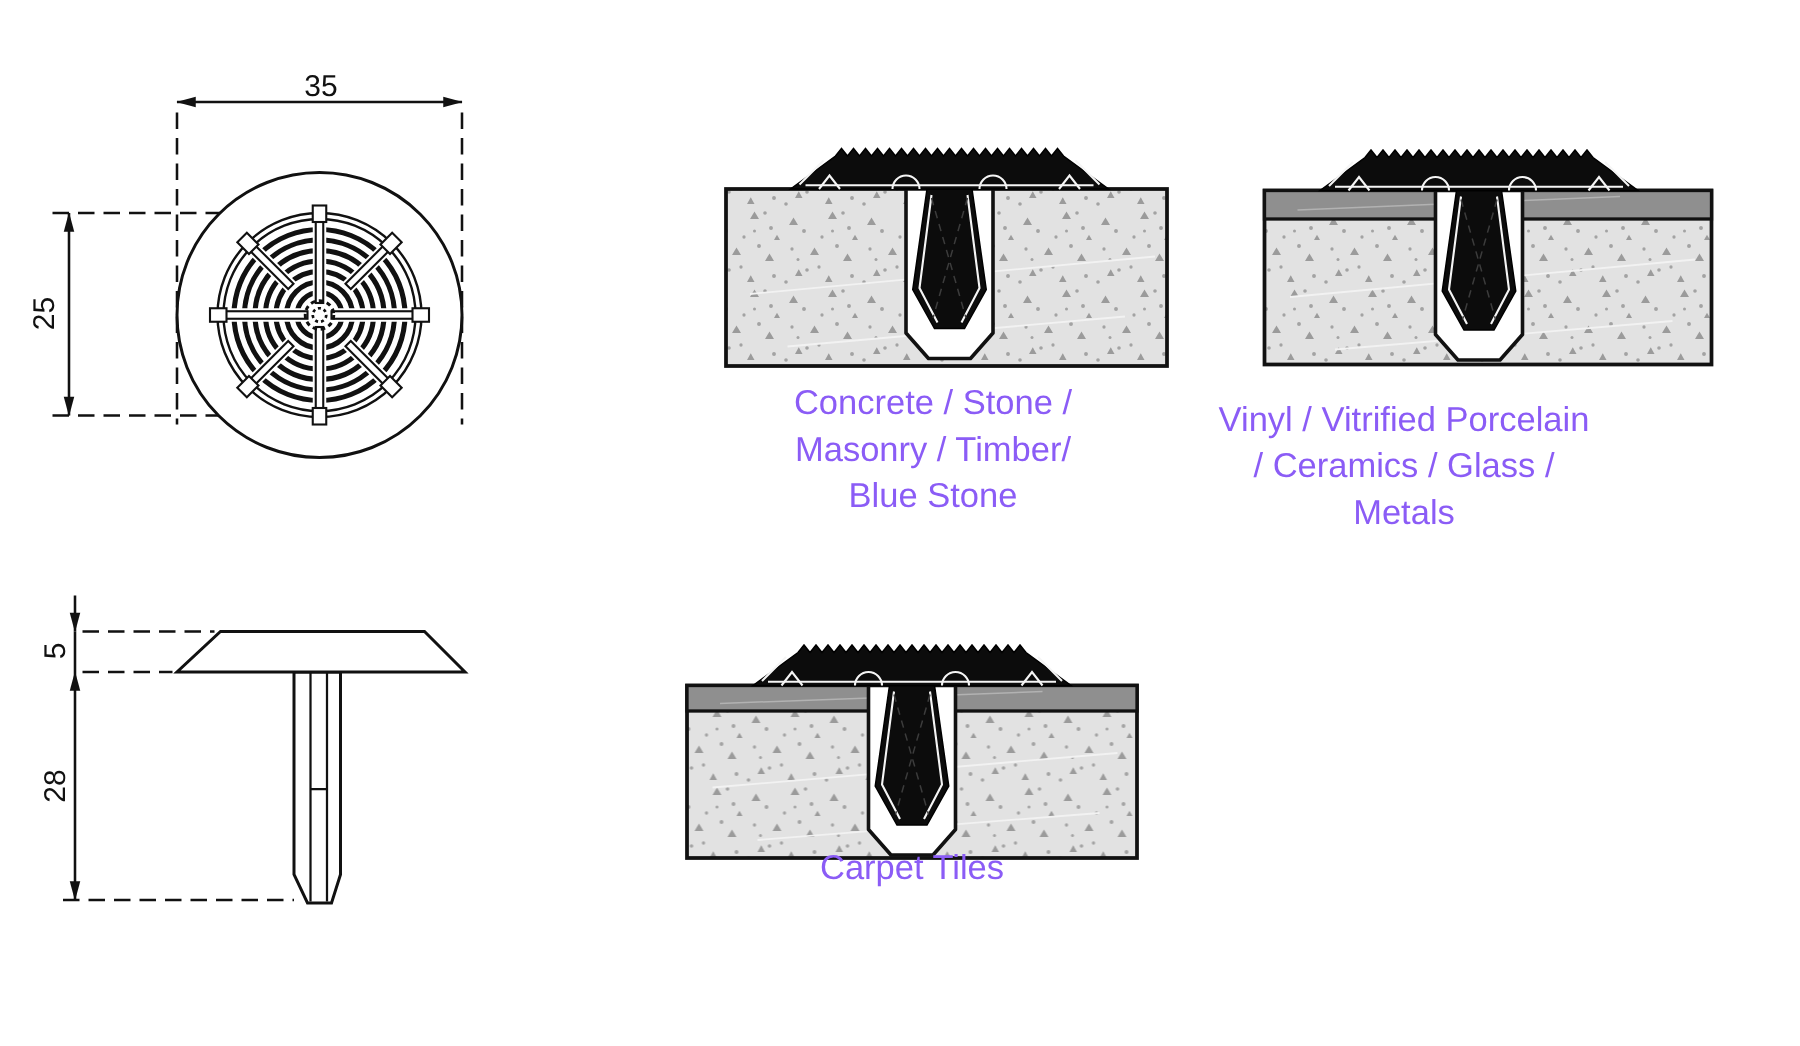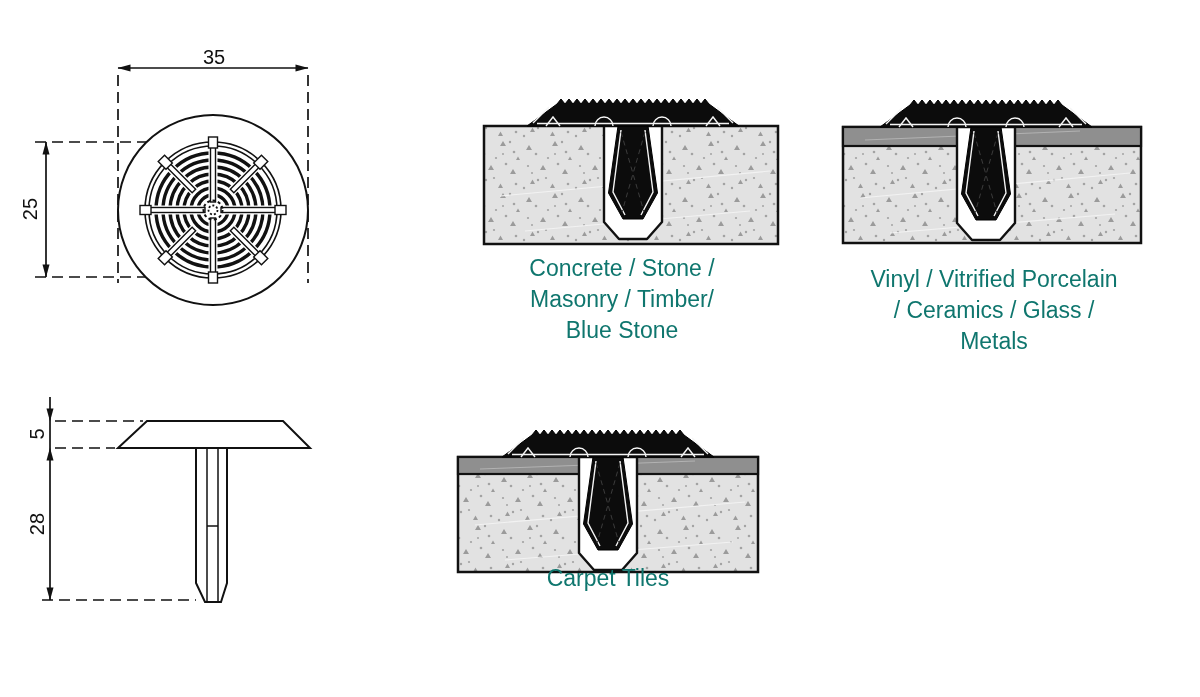--- a/index.html
+++ b/index.html
@@ -1,19 +1,19 @@
 <!DOCTYPE html>
 <html><head>
 <meta charset="utf-8">
 <style>
   html,body{margin:0;padding:0;background:#fff;}
   #canvas{position:relative;width:1200px;height:697px;background:#fff;overflow:hidden;
           font-family:"Liberation Sans",sans-serif;}
   .abs{position:absolute;}
-  .caption{position:absolute;text-align:center;color:#0f766e;font-size:23px;line-height:31px;
+  .caption{position:absolute;text-align:center;color:#8b5cf6;font-size:23px;line-height:31px;
            white-space:pre-line;font-family:"Liberation Sans",sans-serif;}
   .dim{font:20px "Liberation Sans",sans-serif;fill:#111;}
   .dln{stroke:#111;stroke-width:1.7;fill:none;}
   .dsh{stroke:#111;stroke-width:1.7;fill:none;stroke-dasharray:11 6;}
   .out{fill:#fff;stroke:#111;stroke-width:2;}
   .thin{stroke:#111;stroke-width:1.5;fill:none;}
   .ring{fill:none;stroke:#111;stroke-width:3.4;}
   .rim{fill:none;stroke:#111;stroke-width:1.6;}
   .spoke{fill:#fff;stroke:#111;stroke-width:1.4;}
   .wbar{fill:#fff;stroke:none;}
@@ -193,21 +193,21 @@
       <path class="stud" d="M141,39 L131.5,106 L146,132 L166,132 L180.5,106 L171,39 Z"></path>
       <path class="wacc" d="M144,43 L136,105 L148,128"></path>
       <path class="wacc" d="M168,43 L176,105 L164,128"></path>
       <path class="dkd" d="M144,45 L167,125 M168,45 L145,125"></path>
       <path class="stud" d="M50,39 L80,17 l4,-5 l4,5 l4,-5 l4,5 l4,-5 l4,5 l4,-5 l4,5 l4,-5 l4,5 l4,-5 l4,5 l4,-5 l4,5 l4,-5 l4,5 l4,-5 l4,5 l4,-5 l4,5 l4,-5 l4,5 l4,-5 l4,5 l4,-5 l4,5 l4,-5 l4,5 l4,-5 l4,5 l4,-5 l4,5 l4,-5 l4,5 l4,-5 l4,5 l4,-5 l4,5 L262,39 Z"></path>
       <path class="wacc" d="M60,36.5 L252,36.5" stroke-width="1.1"></path>
       <path class="wacc" d="M118,39 a9,9 0 0 1 18,0 M176,39 a9,9 0 0 1 18,0"></path>
       <path class="wacc" d="M69,39 l7,-9 l7,9 M229,39 l7,-9 l7,9"></path>
       <path class="wacc" d="M56,36 L72,20 M256,36 L240,20" stroke-width="1.2"></path>
     </svg>
-    <figcaption class="caption" style="left:829px;top:264px;width:330px">Vinyl / Vitrified Porcelain
+    <figcaption class="caption" style="left:771px;top:264px;width:330px">Vinyl / Vitrified Porcelain
 / Ceramics / Glass /
 Metals</figcaption>
   </figure>
 
   <figure class="abs" style="left:0;top:0;margin:0">
     <svg class="abs" style="left:445px;top:420px" width="330" height="170" viewBox="0 0 330 170">
       <rect class="blk" x="13" y="37" width="300" height="115"></rect>
       <line class="streak" x1="30" y1="105" x2="300" y2="82"></line>
       <line class="streak" x1="60" y1="140" x2="288" y2="122"></line>
       <rect class="layer" x="13" y="37" width="300" height="17"></rect>

